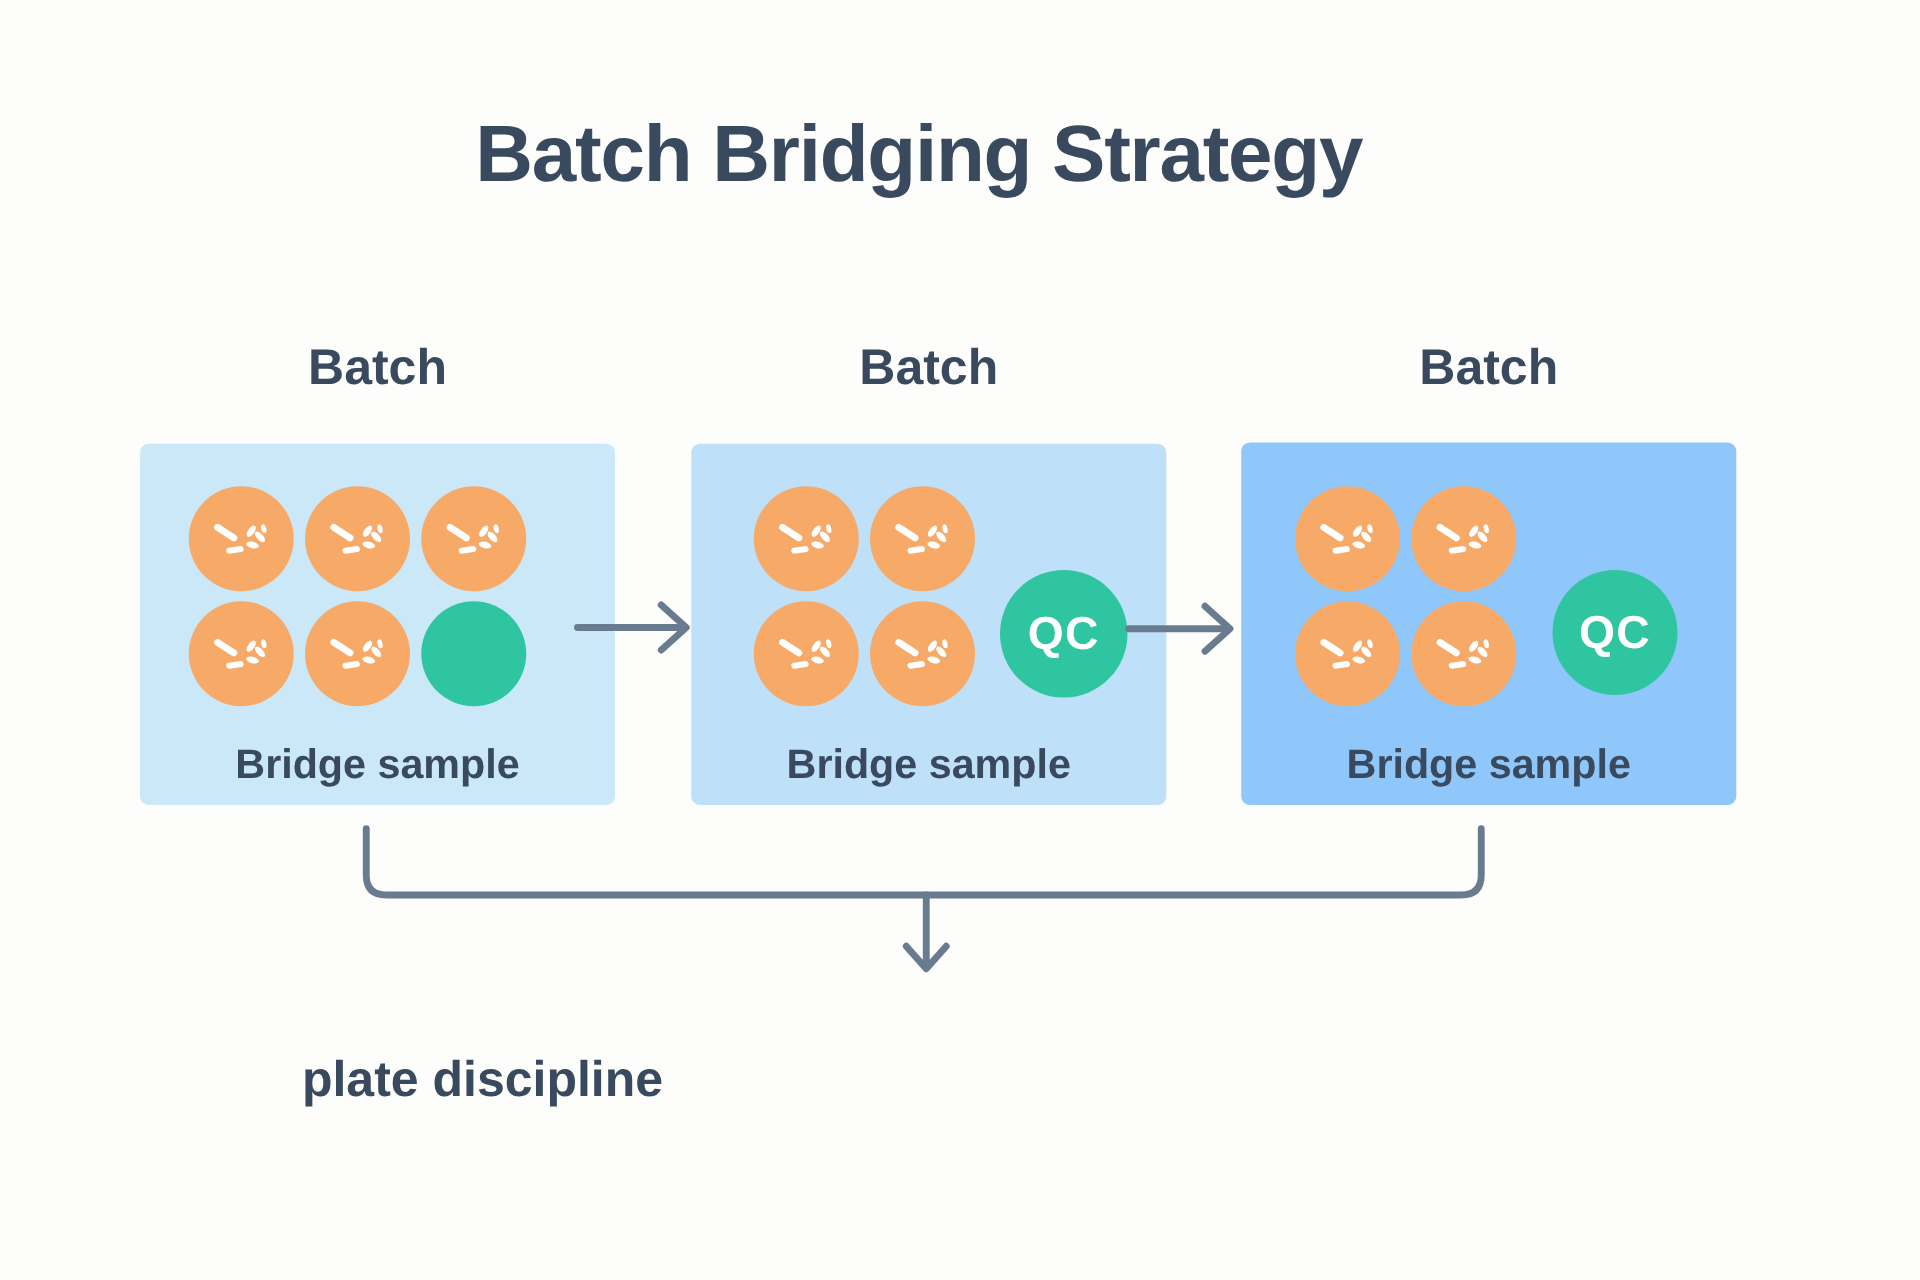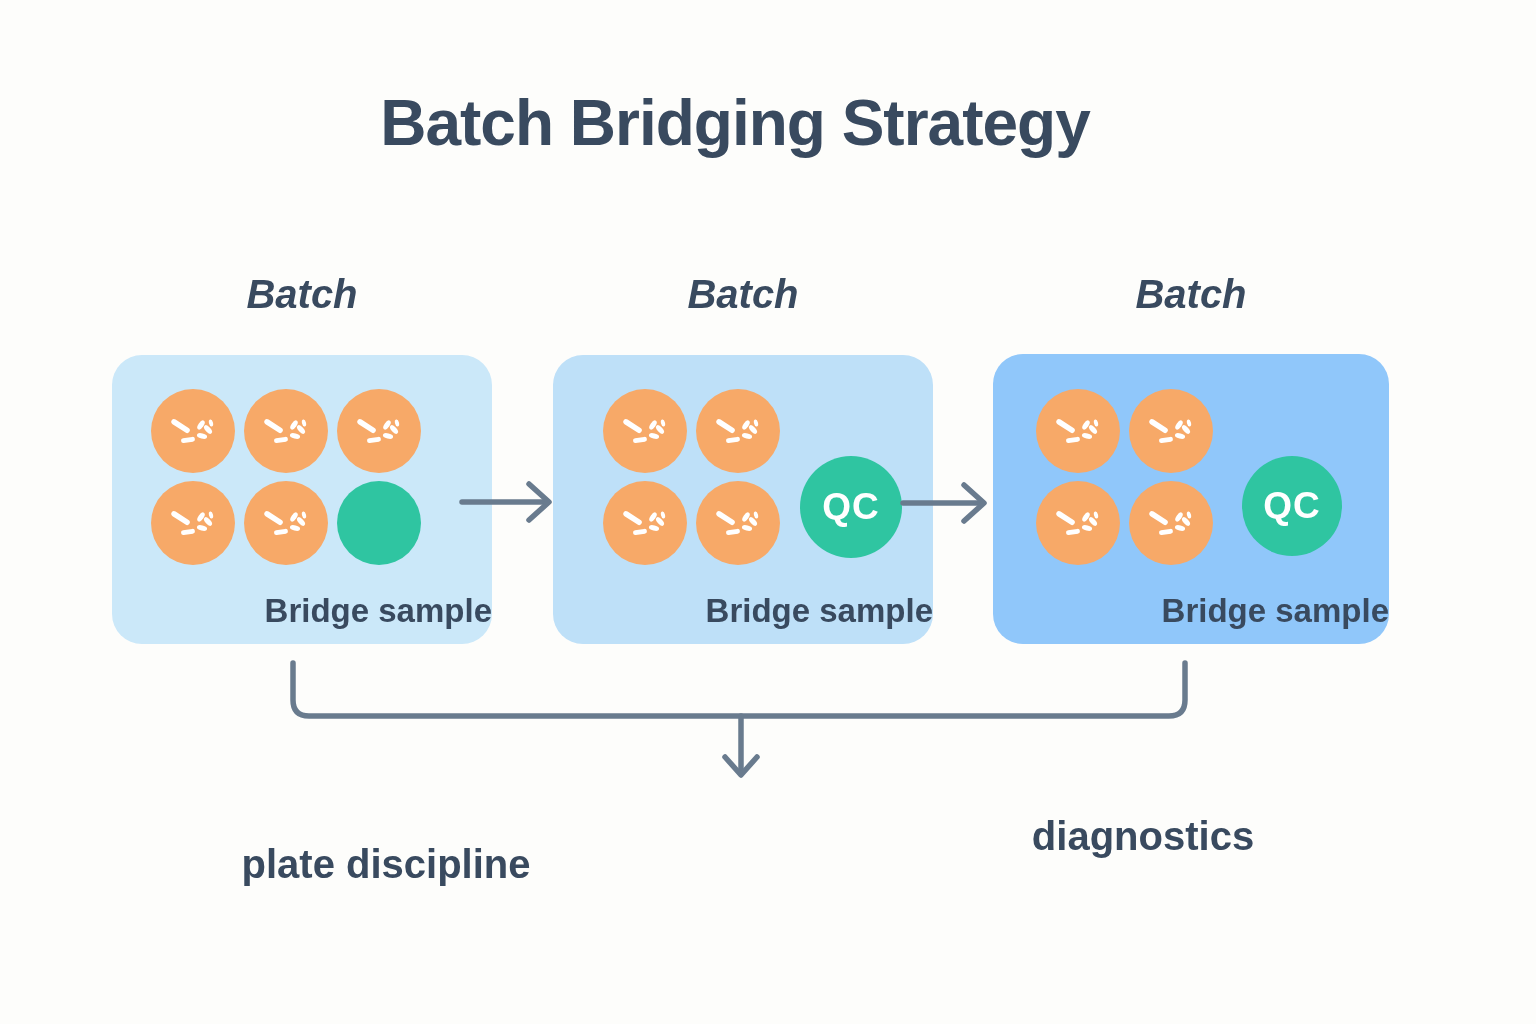--- a/index.html
+++ b/index.html
@@ -25,27 +25,27 @@
   .canvas{position:absolute;left:0;top:0;width:1536px;height:1024px;}
 
   .title{
     position:absolute;left:0;top:86px;width:1470px;
     text-align:center;font-size:64px;font-weight:700;
     letter-spacing:-1px;color:var(--text);
   }
 
   .batch-label{
     position:absolute;top:272px;text-align:center;
-    font-size:40px;font-weight:600;color:var(--text);font-style:italic;
+    font-size:40px;font-weight:600;color:var(--text);
   }
   .batch-label.b1{left:112px;width:380px;}
   .batch-label.b2{left:553px;width:380px;}
   .batch-label.b3{left:993px;width:396px;}
 
-  .batch-box{position:absolute;border-radius:30px;}
+  .batch-box{position:absolute;border-radius:7px;}
   .batch-box.b1{left:112px;top:355px;width:380px;height:289px;background:var(--box-light);}
   .batch-box.b2{left:553px;top:355px;width:380px;height:289px;background:var(--box-medium);}
   .batch-box.b3{left:993px;top:354px;width:396px;height:290px;background:var(--box-dark);}
 
   .wells{position:absolute;display:grid;gap:8px 9px;}
   .batch-box.b1 .wells{left:39px;top:34px;grid-template-columns:repeat(3,84px);}
   .batch-box.b2 .wells{left:50px;top:34px;grid-template-columns:repeat(2,84px);}
   .batch-box.b3 .wells{left:43px;top:35px;grid-template-columns:repeat(2,84px);}
 
   .well{
@@ -59,21 +59,21 @@
   .qc-circle{
     position:absolute;width:102px;height:102px;border-radius:50%;
     background:var(--qc-teal);color:var(--white);
     display:flex;align-items:center;justify-content:center;
     font-size:37px;font-weight:600;letter-spacing:1px;
   }
   .batch-box.b2 .qc-circle{left:247px;top:101px;}
   .batch-box.b3 .qc-circle{left:249px;top:102px;width:100px;height:100px;}
 
   .bridge-label{
-    position:absolute;left:0;right:0;bottom:14px;text-align:right;
+    position:absolute;left:0;right:0;bottom:14px;text-align:center;
     font-size:33px;font-weight:600;color:var(--text);
   }
 
   .connectors{position:absolute;left:0;top:0;width:1536px;height:1024px;pointer-events:none;}
   .connectors path{stroke:var(--arrow);stroke-width:5.5;fill:none;stroke-linecap:round;stroke-linejoin:round;}
 
   .footnote{
     position:absolute;text-align:center;
     font-size:40px;font-weight:600;color:var(--text);line-height:60px;
   }
@@ -203,16 +203,15 @@
       <path d="M293 663 V700 Q293 716 309 716 H1169 Q1185 716 1185 700 V663"></path>
     </g>
     <g>
       <path d="M741 716 V770"></path>
       <path d="M725 757 L741 775 L757 757"></path>
     </g>
   </svg>
 
   <div class="footnote left">plate discipline</div>
   <div class="footnote right">
-    <div>diagnostics</div>
   </div>
 
 </div>
 
 </body></html>

